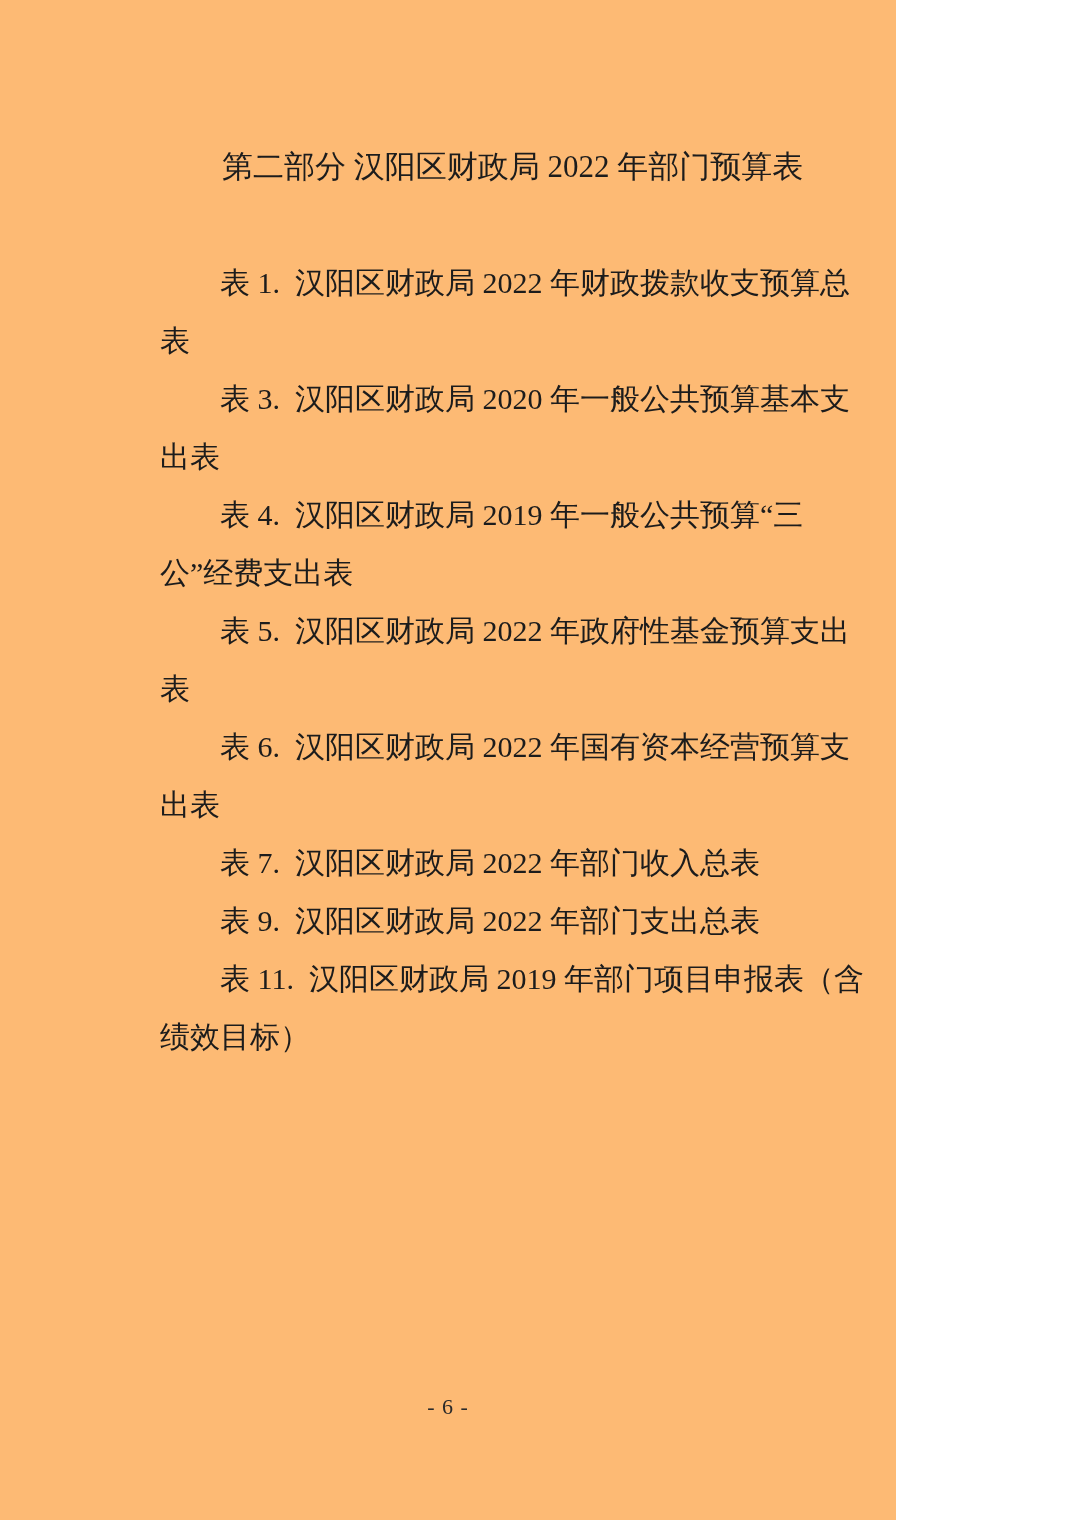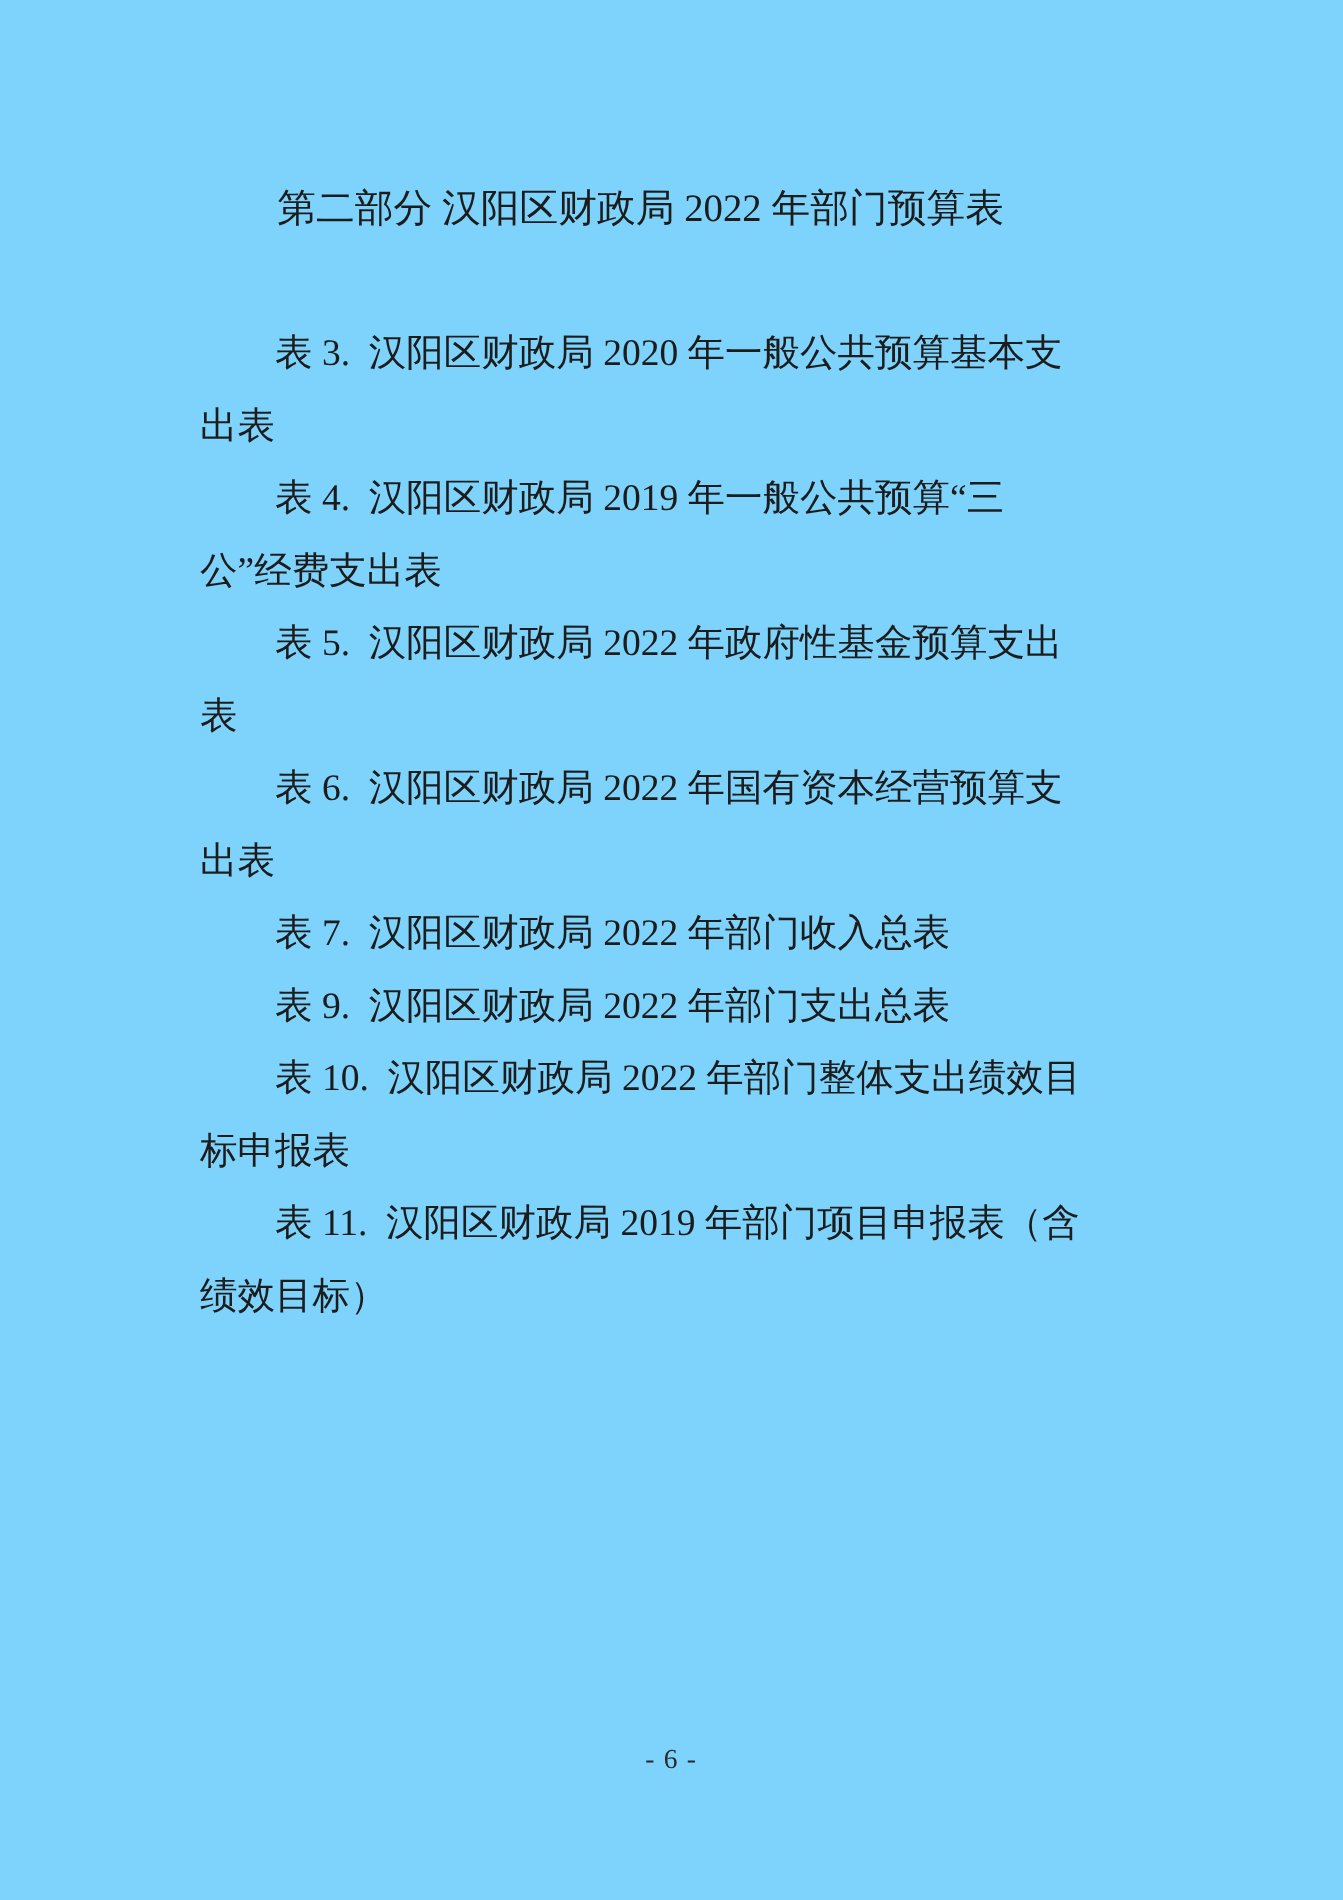--- a/index.html
+++ b/index.html
@@ -2,23 +2,23 @@
 <html><head>
 <meta charset="utf-8">
 <style>
   html, body {
     margin: 0;
     padding: 0;
     background: #ffffff;
   }
   .page {
     position: relative;
-    width: 1074px;
+    width: 896px;
     height: 1520px;
-    background: #7dd3fc;
+    background: #fdba74;
     overflow: hidden;
     font-family: "Liberation Serif", "DejaVu Serif", serif;
     color: #1c1c1c;
   }
   .content {
     position: absolute;
     left: 160px;
     top: 138px;
     width: 705px;
   }
@@ -51,24 +51,24 @@
     letter-spacing: 1px;
   }
 </style>
 </head>
 <body>
 
 <div class="page">
   <div class="content">
     <h1 class="doc-title">第二部分 汉阳区财政局 2022 年部门预算表</h1>
 
+    <p class="toc-item">表 1.  汉阳区财政局 2022 年财政拨款收支预算总表</p>
     <p class="toc-item">表 3.  汉阳区财政局 2020 年一般公共预算基本支出表</p>
     <p class="toc-item">表 4.  汉阳区财政局 2019 年一般公共预算“三公”经费支出表</p>
     <p class="toc-item">表 5.  汉阳区财政局 2022 年政府性基金预算支出表</p>
     <p class="toc-item">表 6.  汉阳区财政局 2022 年国有资本经营预算支出表</p>
     <p class="toc-item">表 7.  汉阳区财政局 2022 年部门收入总表</p>
     <p class="toc-item">表 9.  汉阳区财政局 2022 年部门支出总表</p>
-    <p class="toc-item">表 10.  汉阳区财政局 2022 年部门整体支出绩效目标申报表</p>
     <p class="toc-item">表 11.  汉阳区财政局 2019 年部门项目申报表（含绩效目标）</p>
   </div>
 
   <div class="page-number">- 6 -</div>
 </div>
 
 </body></html>

